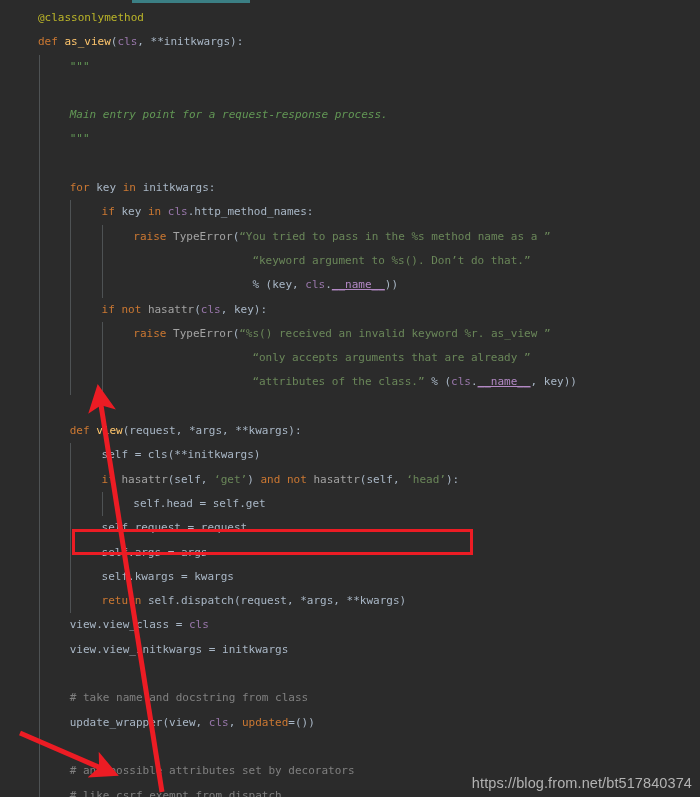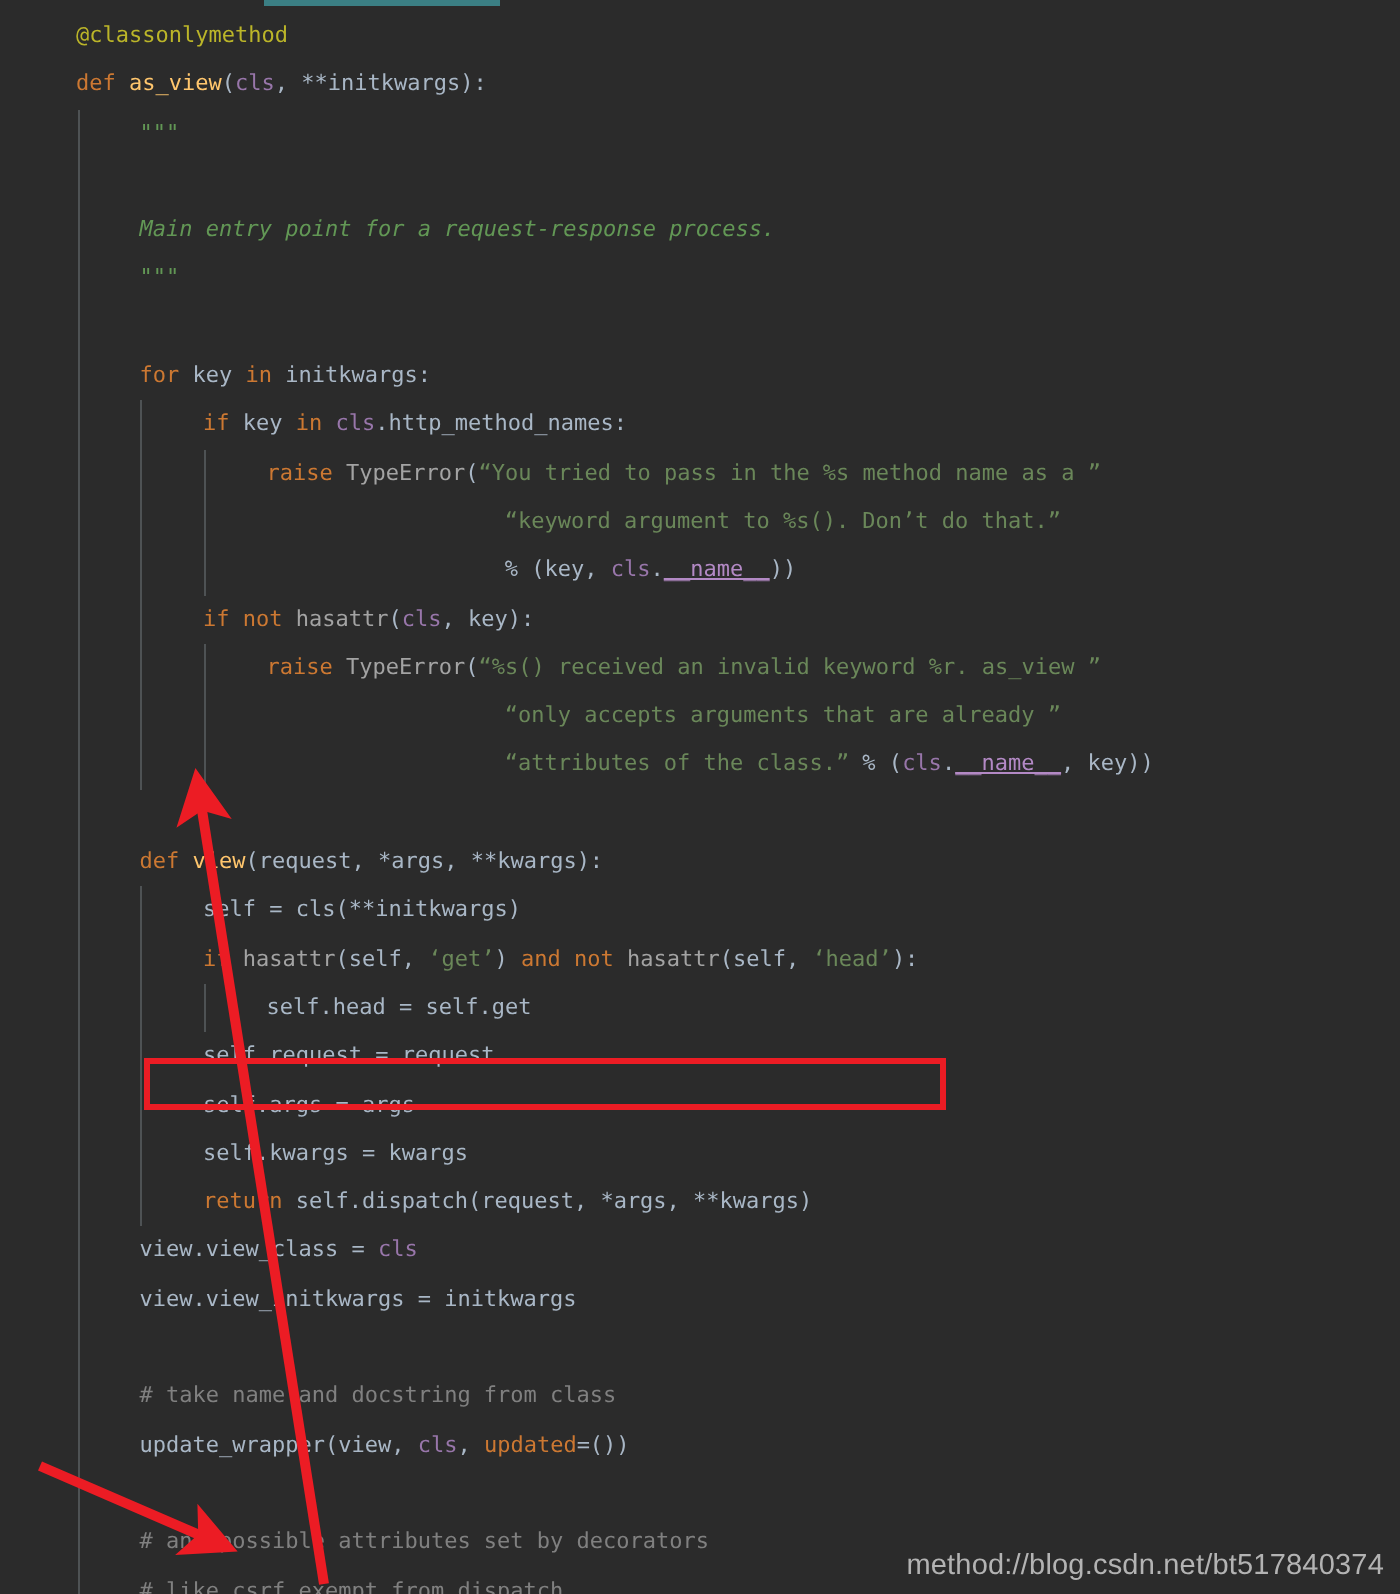--- a/index.html
+++ b/index.html
@@ -110,15 +110,15 @@
       <marker id="ah2" markerWidth="6" markerHeight="6" refX="2.6" refY="3" orient="auto" markerUnits="strokeWidth">
         <path d="M0,0.2 L5.6,3 L0,5.8 L1.3,3 Z" fill="#ec1c24"></path>
       </marker>
     </defs>
     <line id="arrow-long" x1="162" y1="792" x2="100.02426499206013" y2="398.8414310433814" stroke="#ec1c24" stroke-width="5" marker-end="url(#ah1)"></line>
     <line id="arrow-short" x1="20" y1="733" x2="105.07028174054672" y2="769.8345549804429" stroke="#ec1c24" stroke-width="5" marker-end="url(#ah2)"></line>
   </svg>
 
   <div id="redbox" style="left: 72px; top: 529px; width: 401px; height: 26px; border-color: rgb(236, 28, 36);"></div>
 
-  <div id="watermark">method://blog.csdn.net/bt517840374</div>
+  <div id="watermark">https://blog.from.net/bt517840374</div>
 
 </div>
 
 </body></html>

